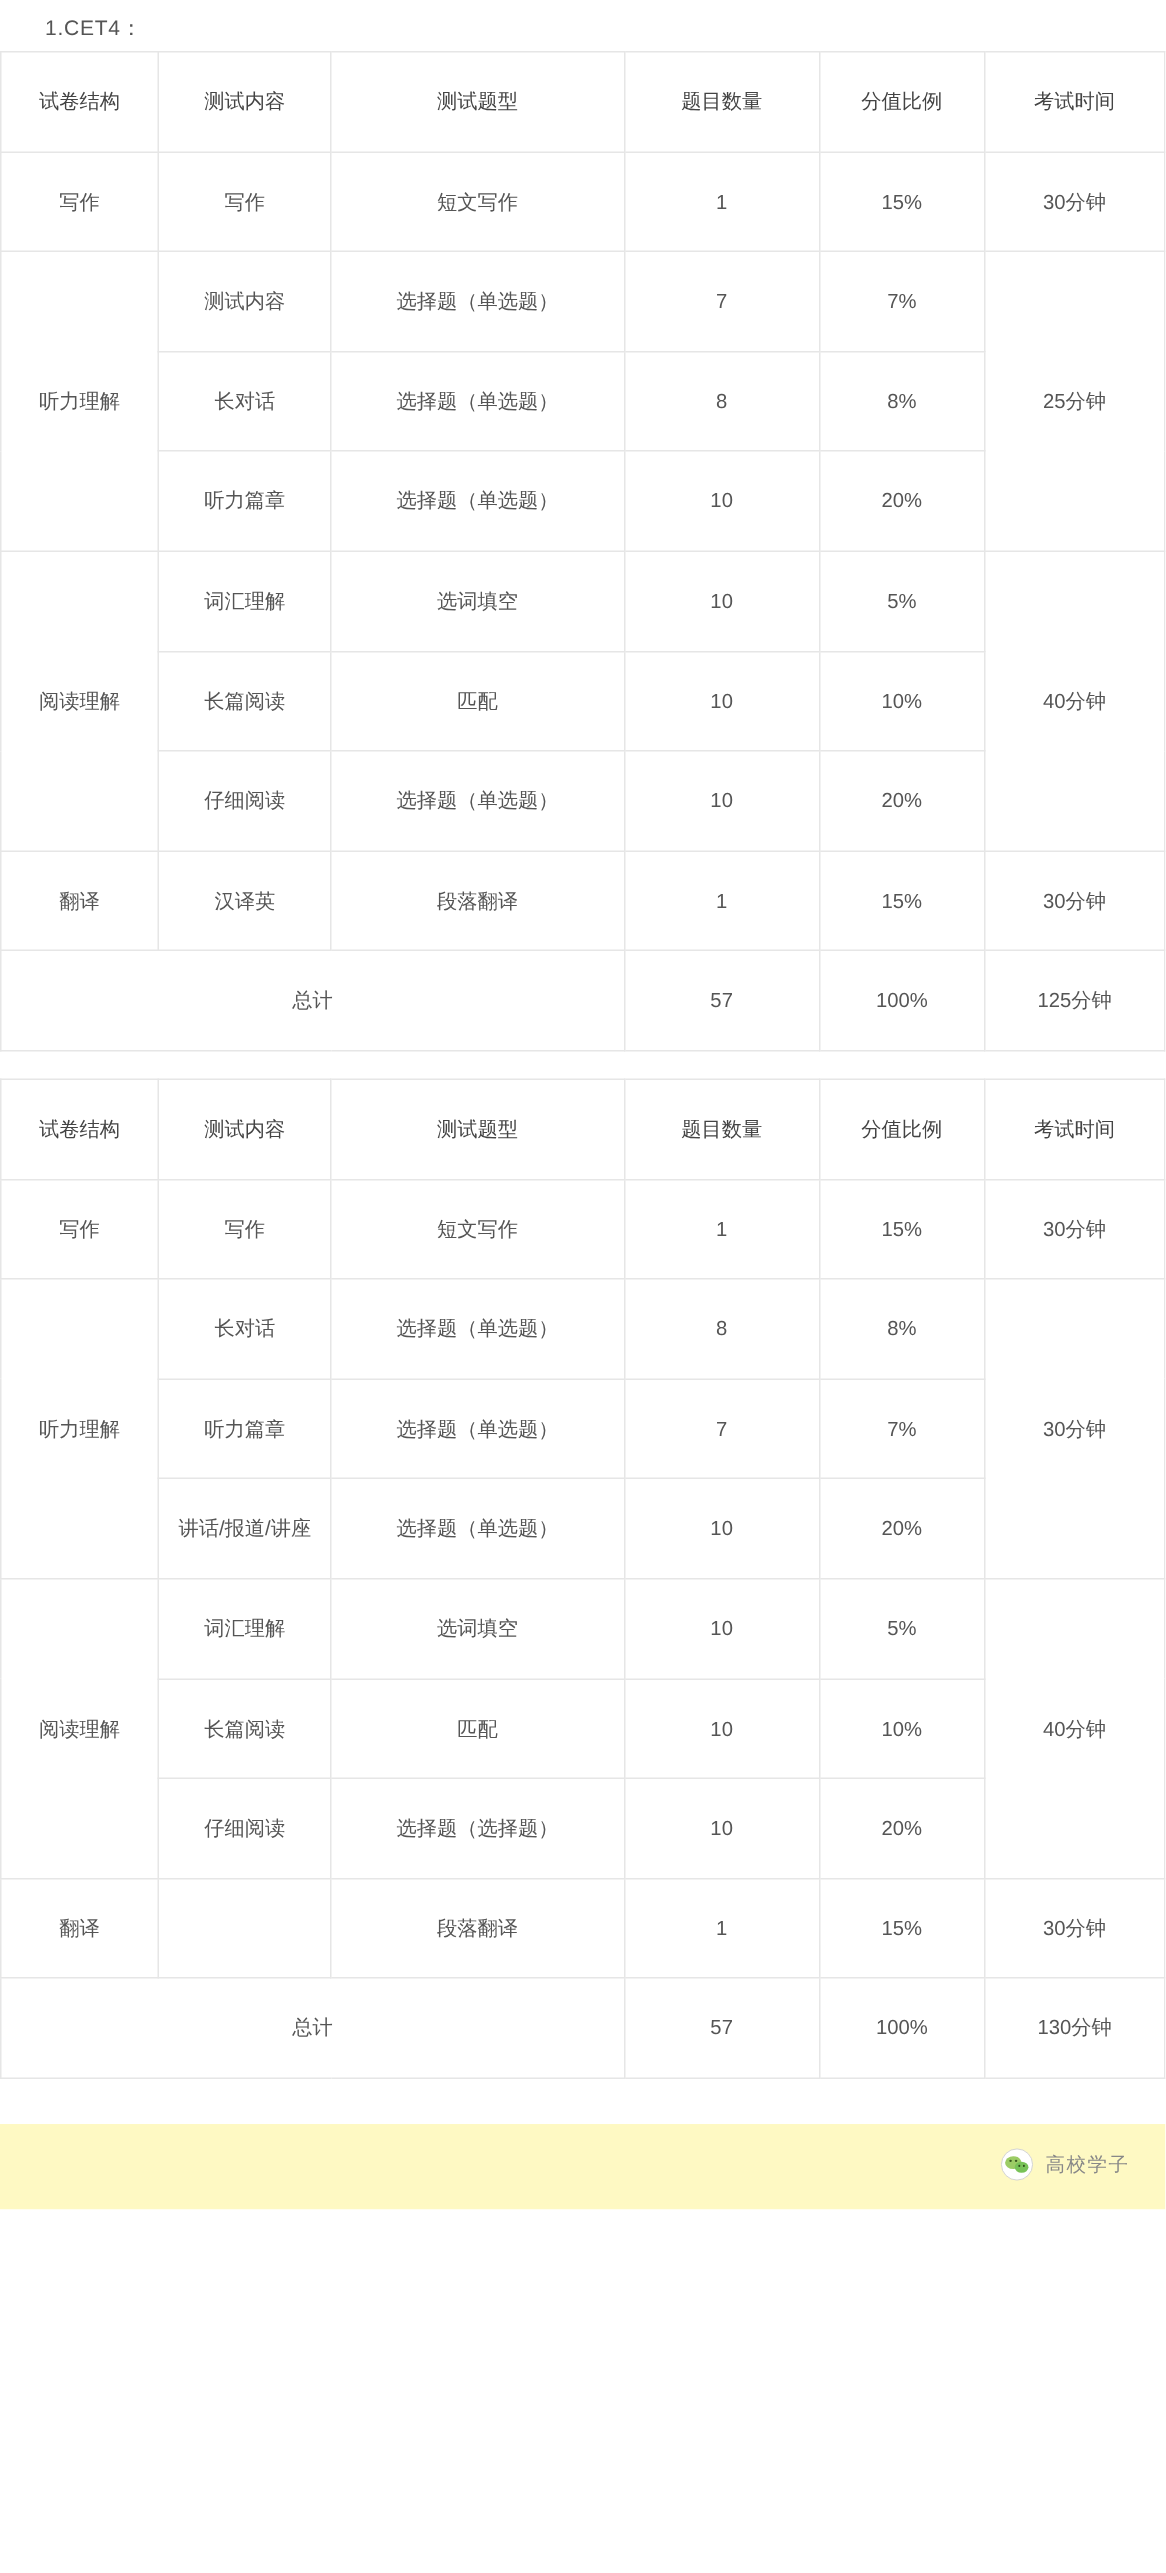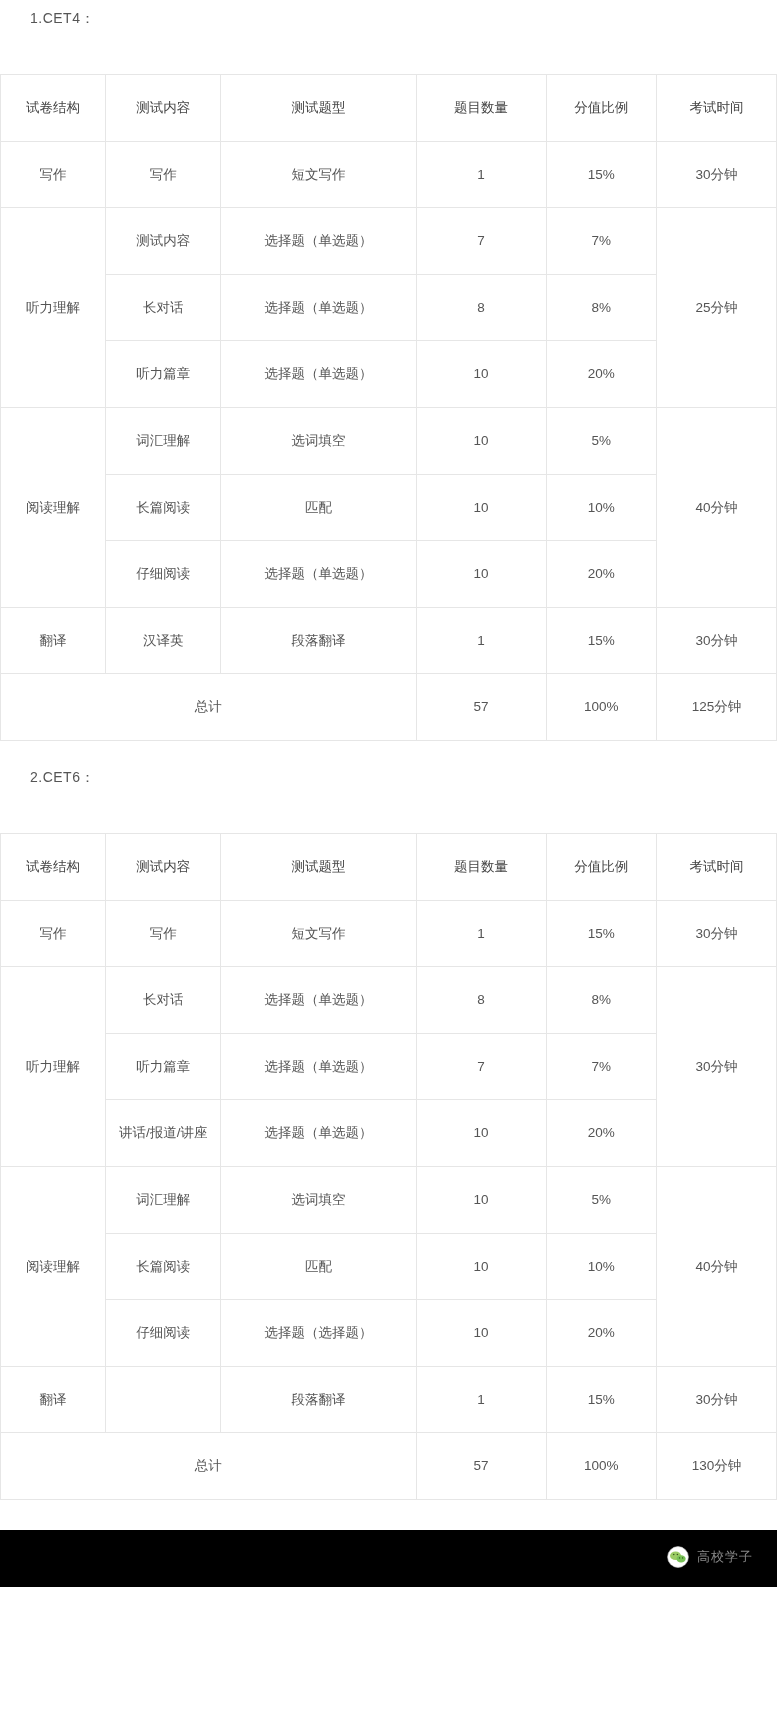--- a/index.html
+++ b/index.html
@@ -15,21 +15,20 @@
   .section-title {
     padding: 10px 32px 6px 30px;
     font-size: 14px;
     color: #555;
     letter-spacing: 0.5px;
   }
   table {
     border-collapse: collapse;
     width: 100%;
     table-layout: fixed;
-    margin-top: 40px;
   }
   table col.c1 { width: 105px; }
   table col.c2 { width: 115px; }
   table col.c3 { width: 195px; }
   table col.c4 { width: 130px; }
   table col.c5 { width: 110px; }
   table col.c6 { width: 120px; }
   th, td {
     border: 1px solid #e6e6e6;
     text-align: center;
@@ -37,21 +36,21 @@
     padding: 22px 6px;
     font-weight: normal;
     color: #555;
     font-size: 13.5px;
     line-height: 1.6;
     word-break: break-word;
   }
   th { color: #444; }
   .spacer { height: 18px; }
   .footer {
-    background: #000000;
+    background: #fef9c3;
     padding: 16px 24px;
     text-align: right;
     color: #888;
     font-size: 13px;
     letter-spacing: 1px;
     margin-top: 30px;
   }
   .footer-inner {
     display: inline-flex;
     align-items: center;
@@ -146,21 +145,20 @@
         </tr>
         <tr>
           <td colspan="3">总计</td>
           <td>57</td>
           <td>100%</td>
           <td>125分钟</td>
         </tr>
       </tbody>
     </table>
     <div class="spacer"></div>
-    <div class="section-title">2.CET6：</div>
     <table>
       <colgroup>
         <col class="c1">
         <col class="c2">
         <col class="c3">
         <col class="c4">
         <col class="c5">
         <col class="c6">
       </colgroup>
       <thead>

